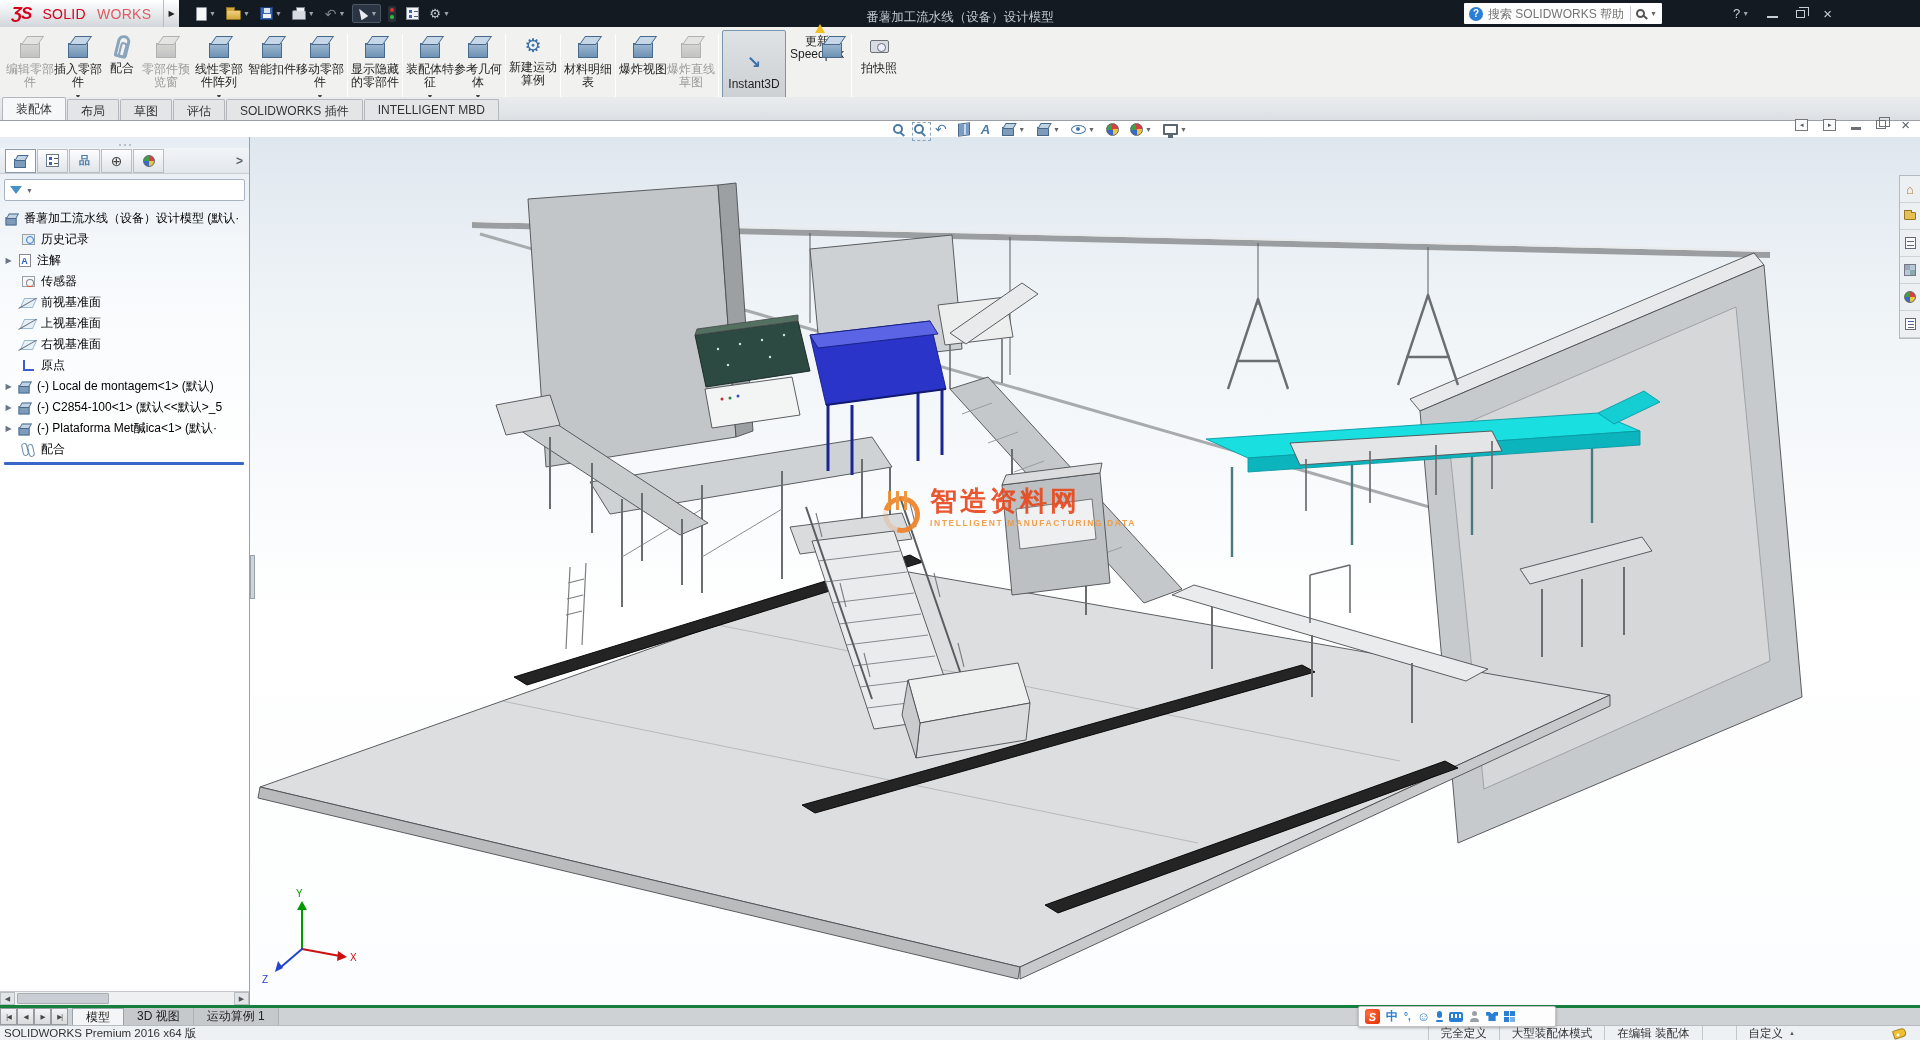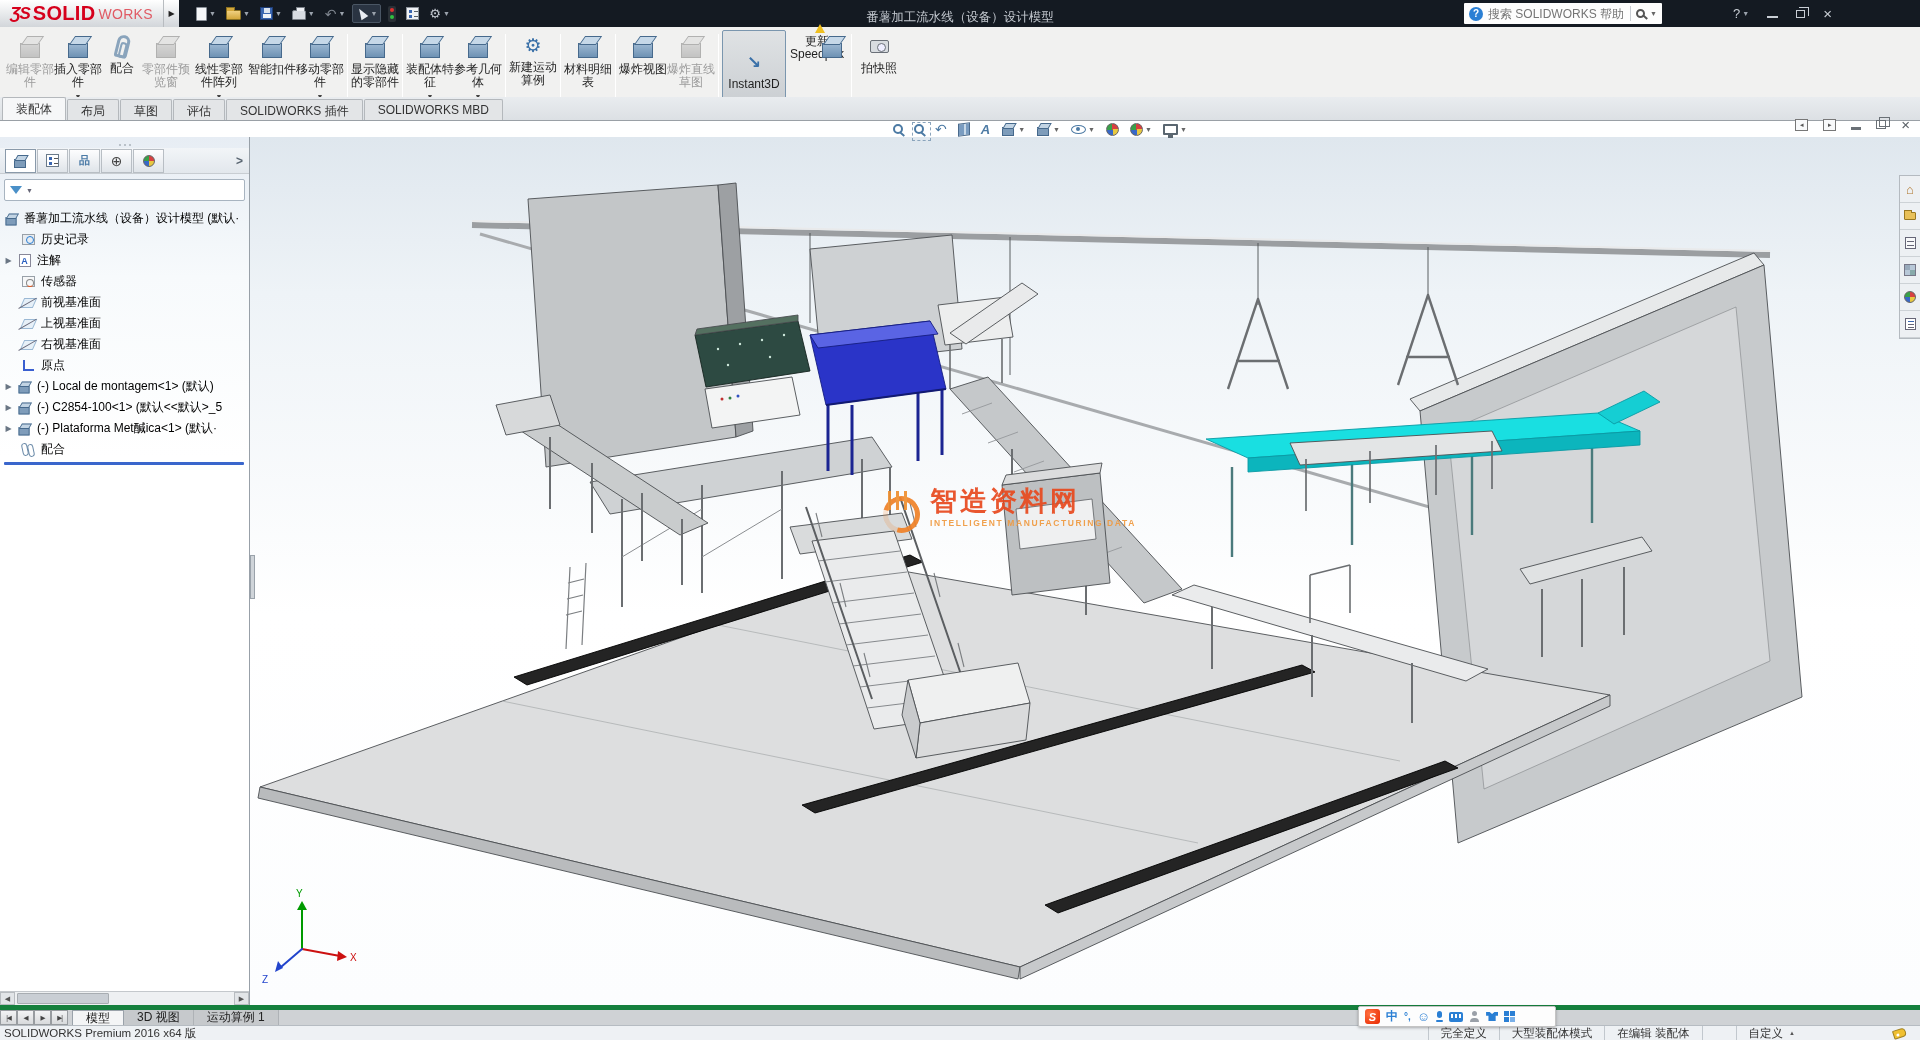--- a/index.html
+++ b/index.html
@@ -1,23 +1,23 @@
 <!DOCTYPE html>
 <html><head>
 <meta charset="utf-8">
 <style>
 *{box-sizing:border-box;margin:0;padding:0}
 html,body{width:1920px;height:1040px;overflow:hidden}
 body{font-family:"Liberation Sans","DejaVu Sans",sans-serif;font-size:12px;background:#fff;position:relative;color:#222}
 
 
 .titlebar{position:absolute;left:0;top:0;width:1920px;height:27px;background:#141a22;display:flex;align-items:center;color:#c9ced5}
-.logo-plate{height:27px;width:163px;background:linear-gradient(#ffffff,#d2d6da);display:flex;align-items:center;justify-content:center;gap:3px;flex:none}
+.logo-plate{height:27px;width:163px;background:linear-gradient(#ffffff,#d2d6da);display:flex;align-items:center;justify-content:center;gap:11px;flex:none}
 .logo-mark{color:#d6001c;font-weight:bold;font-style:italic;font-size:17px;letter-spacing:-1px}
-.logo-solid{color:#d6001c;font-weight:bold;font-size:20px;letter-spacing:.3px}
+.logo-solid{color:#d6001c;font-weight:normal;font-size:14px;letter-spacing:.3px}
 .logo-works{color:#e05a64;font-size:14px;letter-spacing:.3px}
 .logo-arrow{width:16px;height:27px;background:linear-gradient(#fff,#d2d6da);border-left:1px solid #b8bcc0;display:flex;align-items:center;justify-content:center;color:#222;font-size:8px;flex:none}
 .qat{display:flex;align-items:center;gap:4px;margin-left:14px}
 .qat-item{display:flex;align-items:center;gap:2px;padding:2px 3px}
 .qat-pressed{background:#2a3442;border:1px solid #4a5664;border-radius:2px}
 .caret-sm{font-size:7px;color:#9aa2ac}
 .i-doc{width:11px;height:14px;background:#f4f6f8;border:1px solid #8a9099;border-radius:1px}
 .i-open{width:15px;height:10px;background:linear-gradient(#f0d080,#d4a83c);border:1px solid #8a7020;border-radius:1px;position:relative;margin-top:3px}
 .i-open::before{content:"";position:absolute;left:-1px;top:-4px;width:7px;height:3px;background:#d4a83c;border:1px solid #8a7020;border-bottom:none}
 .i-save{width:13px;height:13px;background:#3a66b0;border:1px solid #1e3c74;position:relative}
@@ -157,21 +157,21 @@
 .tp-folder::before{content:"";position:absolute;left:-1px;top:-3px;width:6px;height:2px;background:#e8c058;border:1px solid #9a7820;border-bottom:none}
 .tp-drawer{width:11px;height:12px;border:1px solid #667;background:#f8f9fa;position:relative}
 .tp-drawer::after{content:"";position:absolute;left:1px;top:3px;width:7px;height:1px;background:#667;box-shadow:0 4px 0 #667}
 .tp-palette{width:12px;height:12px;background:conic-gradient(#b8c8d8 0 25%,#8aa 0 50%,#b8c8d8 0 75%,#9ab 0);border:1px solid #778}
 .tp-ball{width:12px;height:12px;border-radius:50%;background:conic-gradient(#d84040 0 25%,#e8c840 0 50%,#3868c8 0 75%,#38a048 0);border:1px solid #666}
 .tp-props{width:11px;height:12px;border:1px solid #667;background:#fff;position:relative}
 .tp-props::after{content:"";position:absolute;left:2px;top:2px;width:6px;height:1px;background:#3a66b0;box-shadow:0 3px 0 #667,0 6px 0 #667}
 .vsplit{position:absolute;left:0;top:418px;width:5px;height:44px;background:#cfd4d9;border:1px solid #9aa2aa}
 
 
-.bottomtabs{position:absolute;left:0;top:1005px;width:1920px;height:20px;background:#cfd2d5;border-top:5px solid #15803d;display:flex;align-items:stretch}
+.bottomtabs{position:absolute;left:0;top:1005px;width:1920px;height:20px;background:#cfd2d5;border-top:3px solid #15803d;display:flex;align-items:stretch}
 .nav-btn{width:17px;border:1px solid #989ca0;background:linear-gradient(#f2f3f4,#d8dadc);font-size:6.5px;color:#444;display:flex;align-items:center;justify-content:center;letter-spacing:-1px;flex:none}
 .btab{padding:0 13px;border-right:1px solid #aeb2b6;background:#c6c9cc;color:#222;display:flex;align-items:center;font-size:12px;white-space:nowrap}
 .btab.active{background:#f4f5f6;border:1px solid #9aa2aa;border-bottom:none}
 .btab:nth-of-type(5){margin-left:4px}
 .statusbar{position:absolute;left:0;top:1025px;width:1920px;height:15px;background:#eef1f4;border-top:1px solid #b6bcc2;display:flex;align-items:center;font-size:11.5px;color:#333}
 .sb-left{margin-left:4px}
 .sb-right{margin-left:auto;display:flex;align-items:center;height:100%}
 .sb-seg{padding:0 12px;border-left:1px solid #c2c8ce;height:100%;display:flex;align-items:center;white-space:nowrap}
 .sb-empty{width:34px}
 .sb-custom{gap:6px}
@@ -349,21 +349,21 @@
       <span class="lbl">拍快照</span>
     </div>
 </div>
 
 <div class="tabrow">
   <span class="rtab active">装配体</span>
   <span class="rtab">布局</span>
   <span class="rtab">草图</span>
   <span class="rtab">评估</span>
   <span class="rtab">SOLIDWORKS 插件</span>
-  <span class="rtab">SOLIDWORKS MBD</span>
+  <span class="rtab">INTELLIGENT MBD</span>
 </div>
 
 <div class="hud">
   <span class="hud-item">
       <span class="h-mag"></span>
     </span>
   <span class="hud-item">
       <span class="h-mag h-magarea"></span>
     </span>
   <span class="hud-item">

